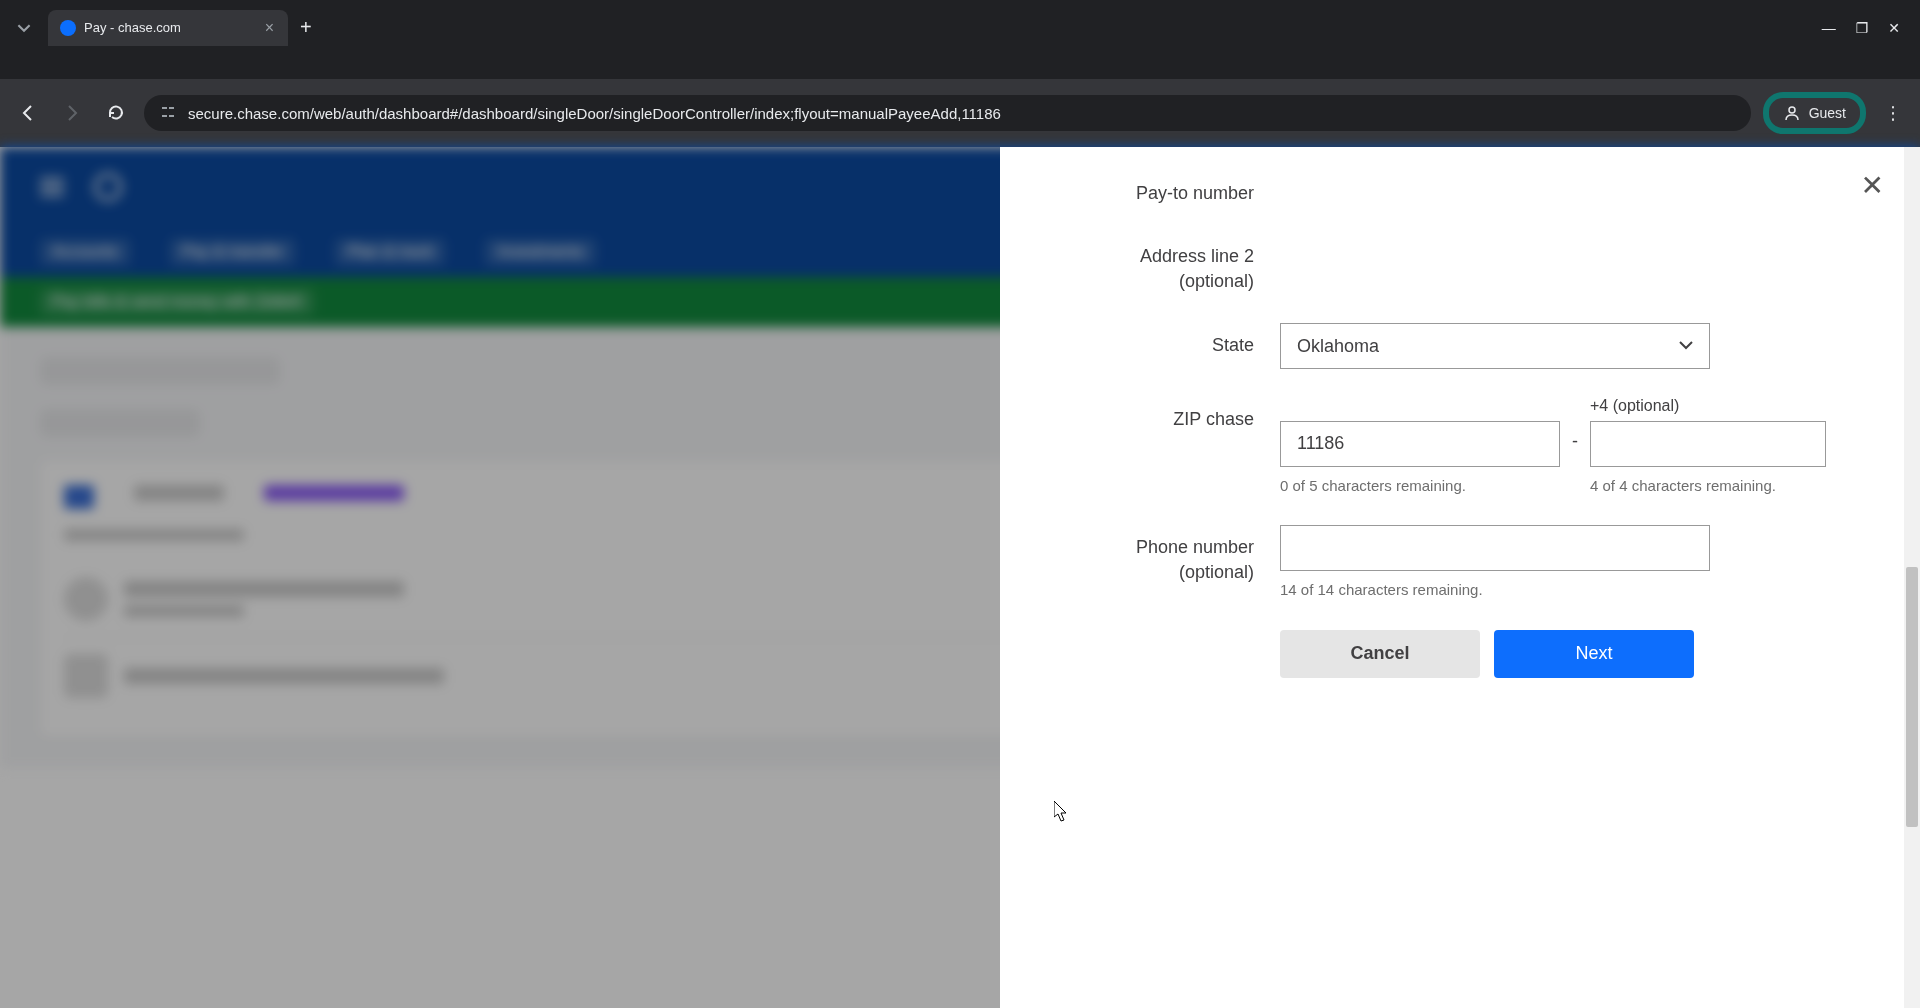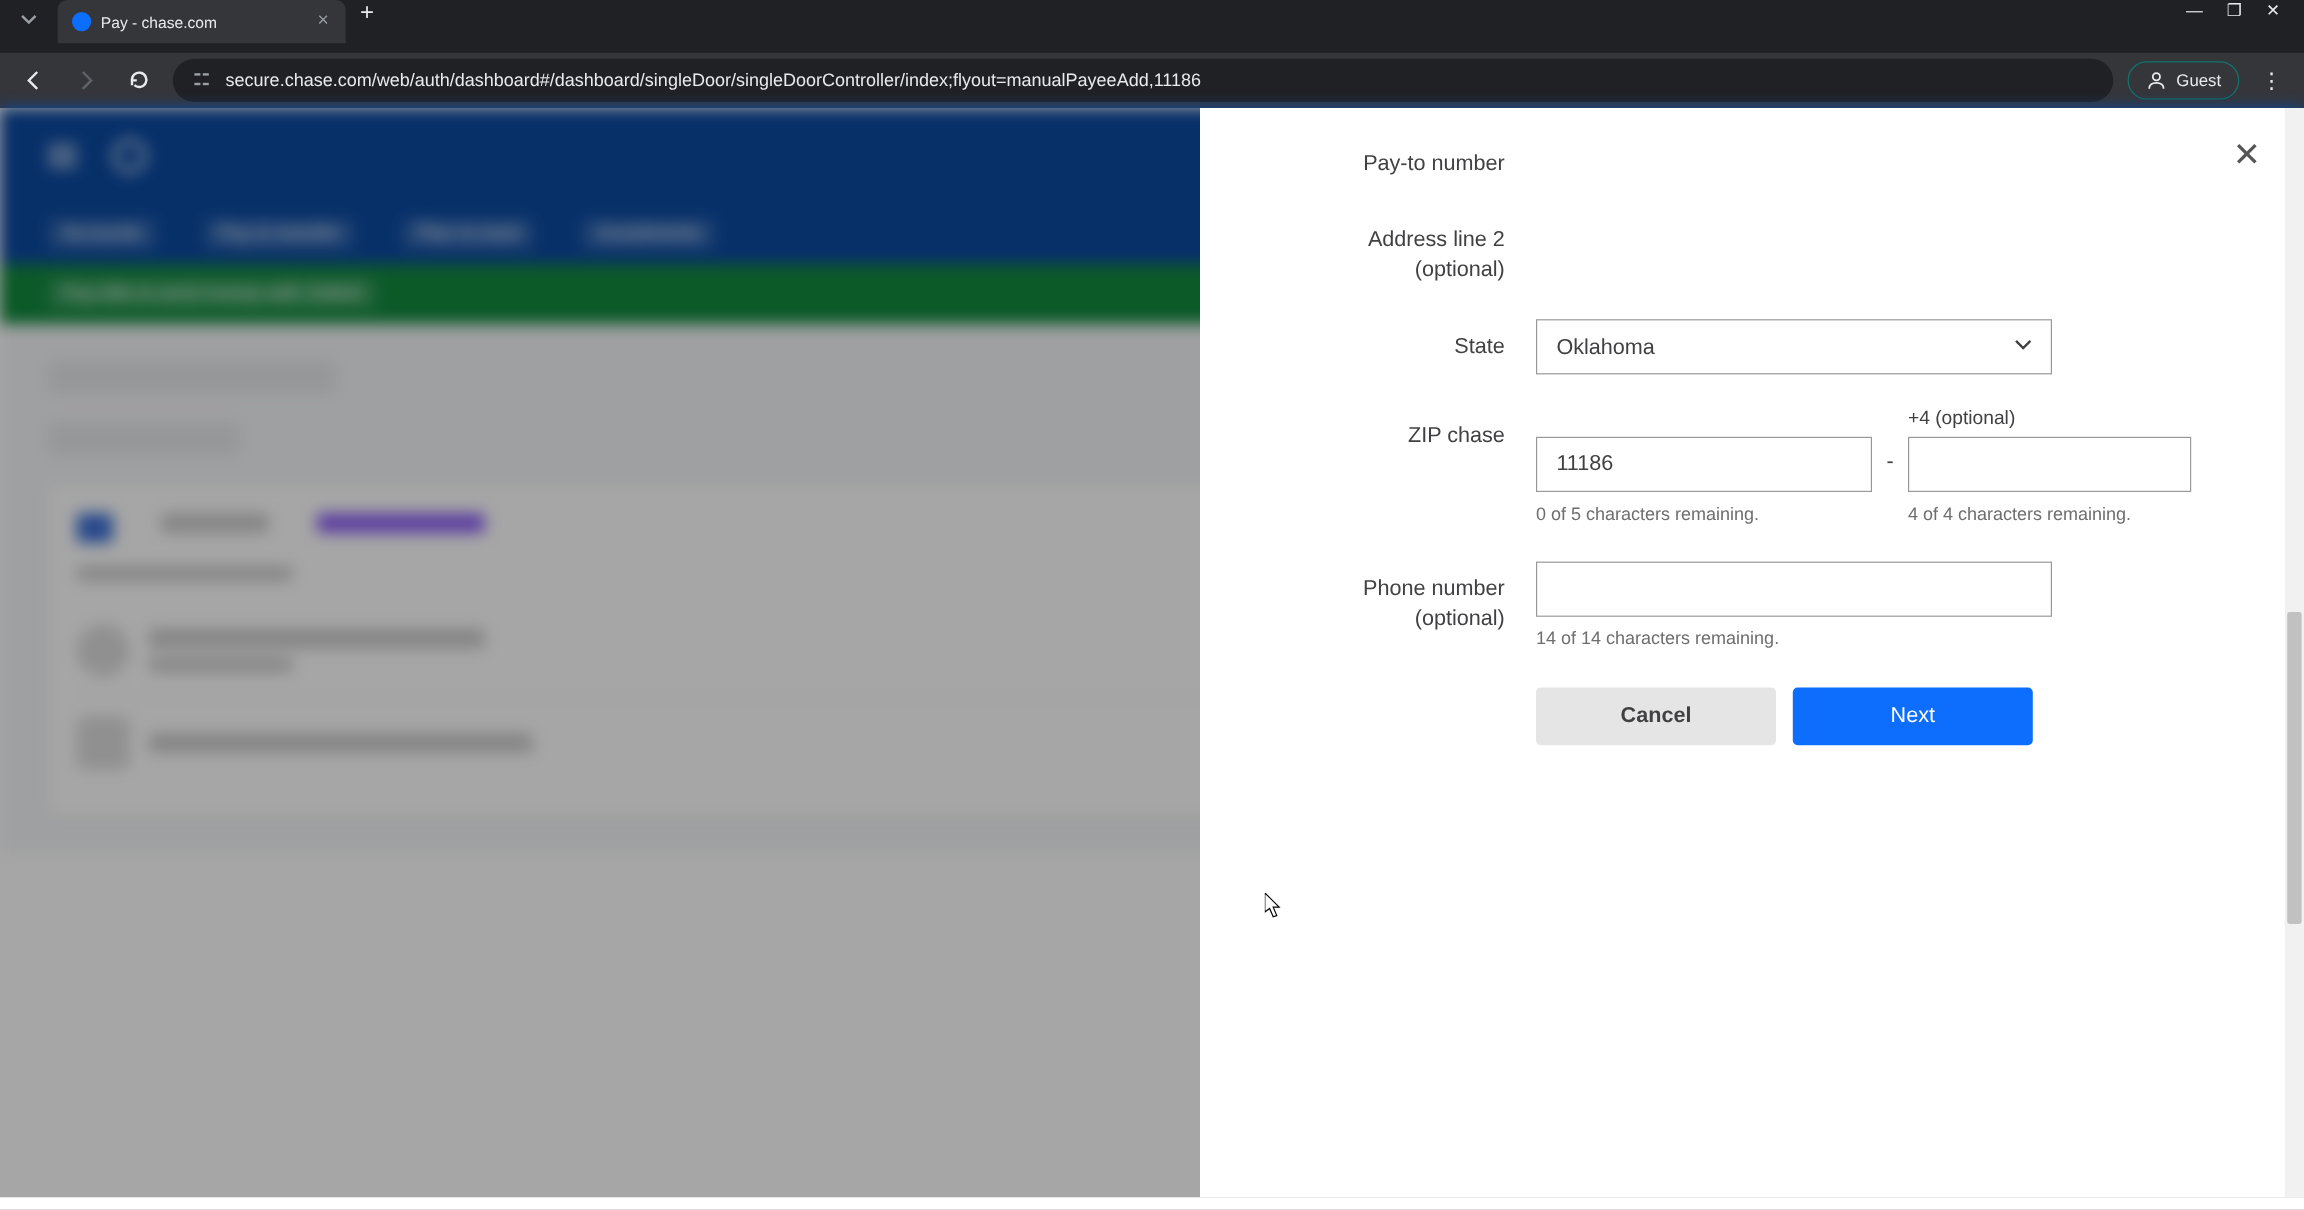--- a/index.html
+++ b/index.html
@@ -1,36 +1,36 @@
 <!DOCTYPE html>
 <html><head>
 <meta charset="utf-8">
 <style>
   * { box-sizing: border-box; margin: 0; padding: 0; }
   body { font-family: -apple-system, BlinkMacSystemFont, 'Segoe UI', Arial, sans-serif; background: #fff; overflow: hidden; }
   
   
   .browser-chrome { background: #202124; color: #e8eaed; }
-  .tab-bar { height: 44px; display: flex; padding: 0 8px; }
+  .tab-bar { height: 55px; display: flex; align-items: center; padding: 0 8px; }
   .tab-dropdown { width: 32px; height: 32px; display: flex; align-items: center; justify-content: center; color: #9aa0a6; cursor: pointer; }
   .tab { display: flex; align-items: center; background: #35363a; border-radius: 8px 8px 0 0; padding: 0 12px; height: 36px; margin-left: 8px; min-width: 240px; gap: 8px; }
   .tab-favicon { width: 16px; height: 16px; background: #0b6efd; border-radius: 50%; flex-shrink: 0; }
   .tab-title { color: #e8eaed; font-size: 13px; flex: 1; }
   .tab-close { color: #9aa0a6; font-size: 16px; cursor: pointer; padding: 0 2px; }
   .new-tab { color: #e8eaed; font-size: 20px; margin-left: 12px; cursor: pointer; }
   .window-controls { margin-left: auto; display: flex; gap: 20px; padding-right: 12px; color: #e8eaed; }
   .window-controls span { cursor: pointer; font-size: 14px; }
   
-  .addr-bar { height: 46px; display: flex; align-items: center; padding: 0 12px; gap: 12px; background: #35363a; }
+  .addr-bar { height: 68px; display: flex; align-items: center; padding: 0 12px; gap: 12px; background: #35363a; margin-top: 24px; }
   .nav-btn { color: #e8eaed; width: 32px; height: 32px; display: flex; align-items: center; justify-content: center; cursor: pointer; }
   .nav-btn.disabled { color: #5f6368; }
   .url-field { flex: 1; background: #202124; border-radius: 20px; height: 36px; display: flex; align-items: center; padding: 0 16px; gap: 12px; }
   .site-icon { color: #9aa0a6; font-size: 14px; }
   .url-text { color: #e8eaed; font-size: 15px; }
-  .guest-btn { border: 1px solid #0f766e; border-radius: 20px; padding: 6px 14px; display: flex; align-items: center; gap: 8px; color: #e8eaed; font-size: 14px; cursor: pointer; }
+  .guest-btn { border: 6px solid #0f766e; border-radius: 20px; padding: 6px 14px; display: flex; align-items: center; gap: 8px; color: #e8eaed; font-size: 14px; cursor: pointer; }
   .menu-btn { color: #e8eaed; cursor: pointer; padding: 0 6px; font-size: 18px; }
   
   
   .page-area { position: relative; height: calc(100vh - 100px); }
   
   
   .bg-blur { position: absolute; inset: 0; filter: blur(6px); pointer-events: none; }
   .bg-header { background: #0b4aa2; height: 80px; display: flex; align-items: center; padding: 0 40px; gap: 30px; }
   .bg-hamburger { width: 24px; height: 18px; border-top: 3px solid #fff; border-bottom: 3px solid #fff; position: relative; }
   .bg-hamburger::after { content:''; position: absolute; top: 50%; left:0; right:0; height:3px; background:#fff; transform: translateY(-50%); }

